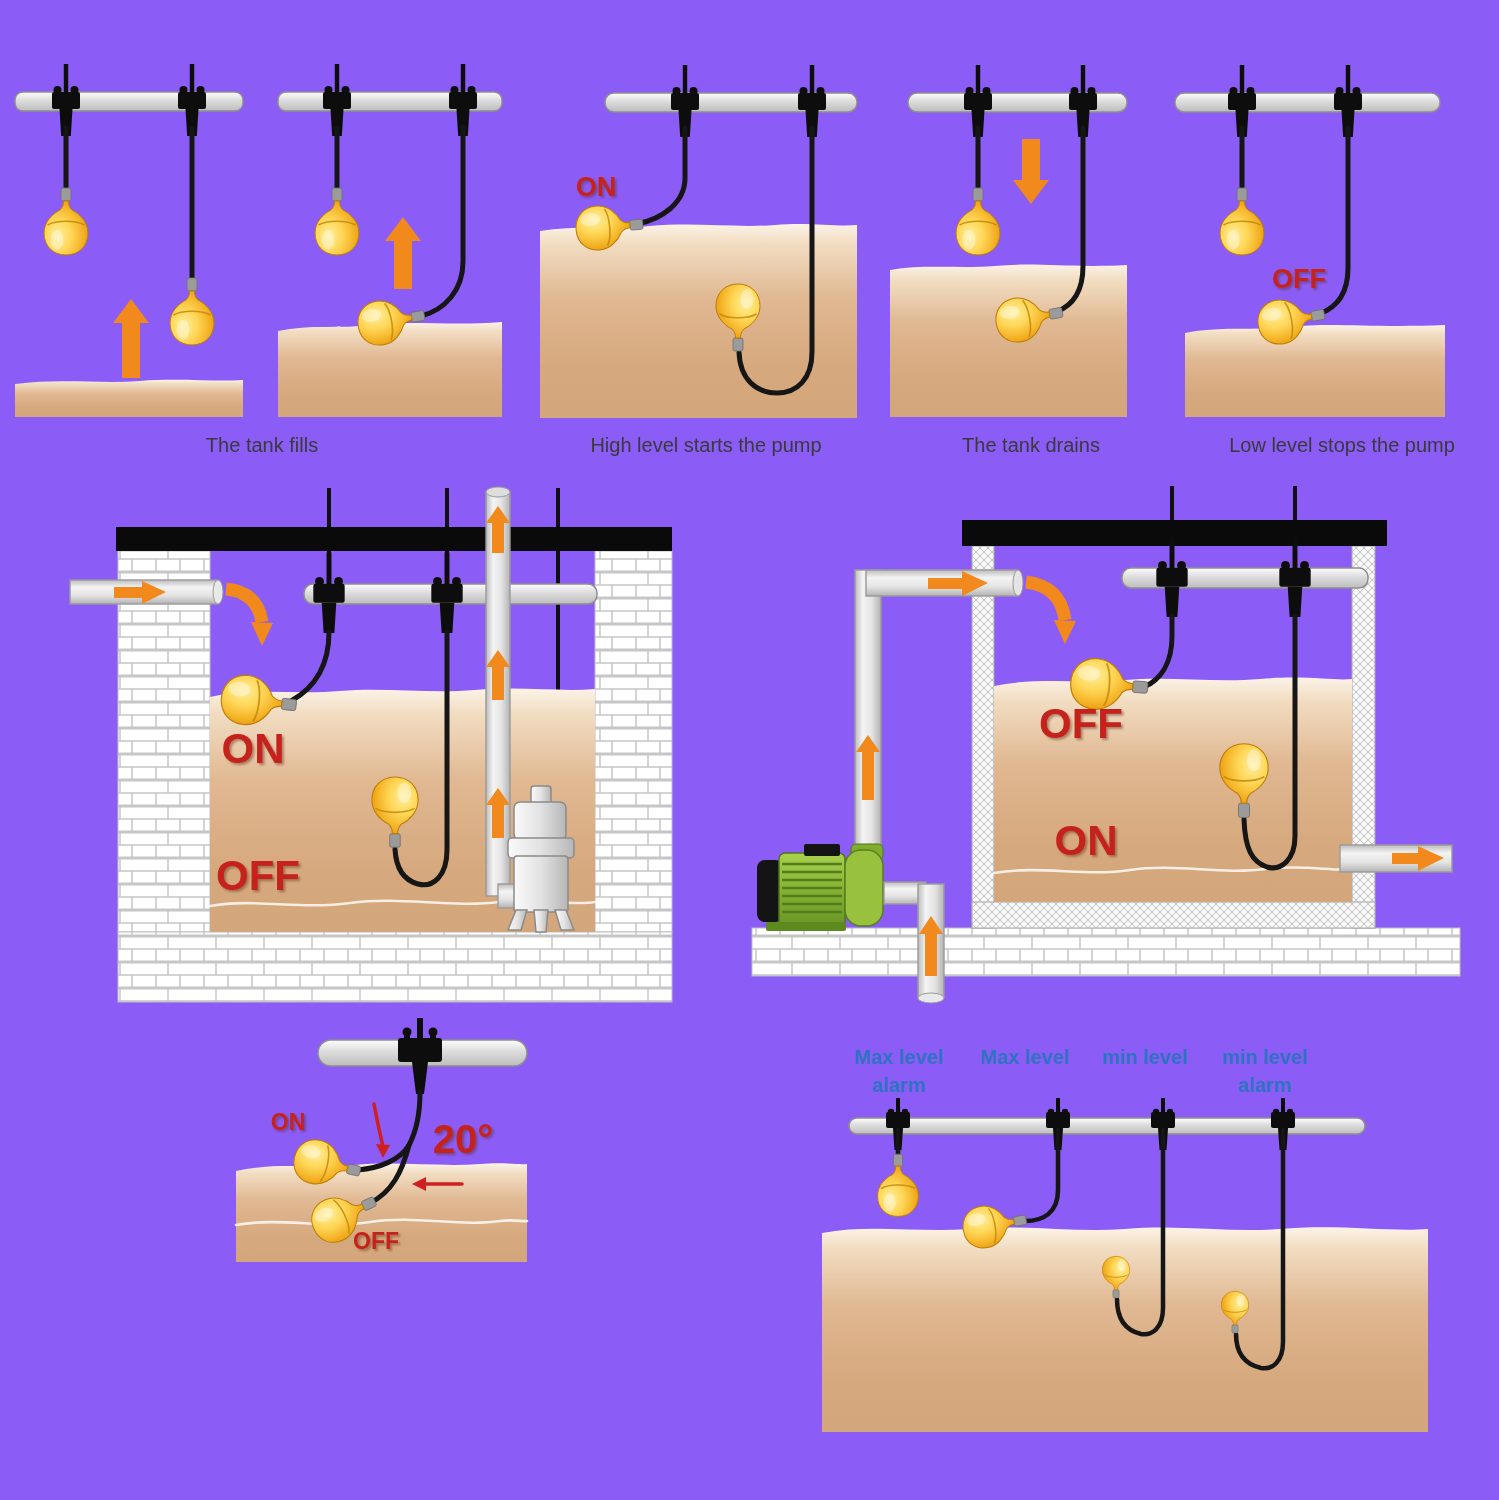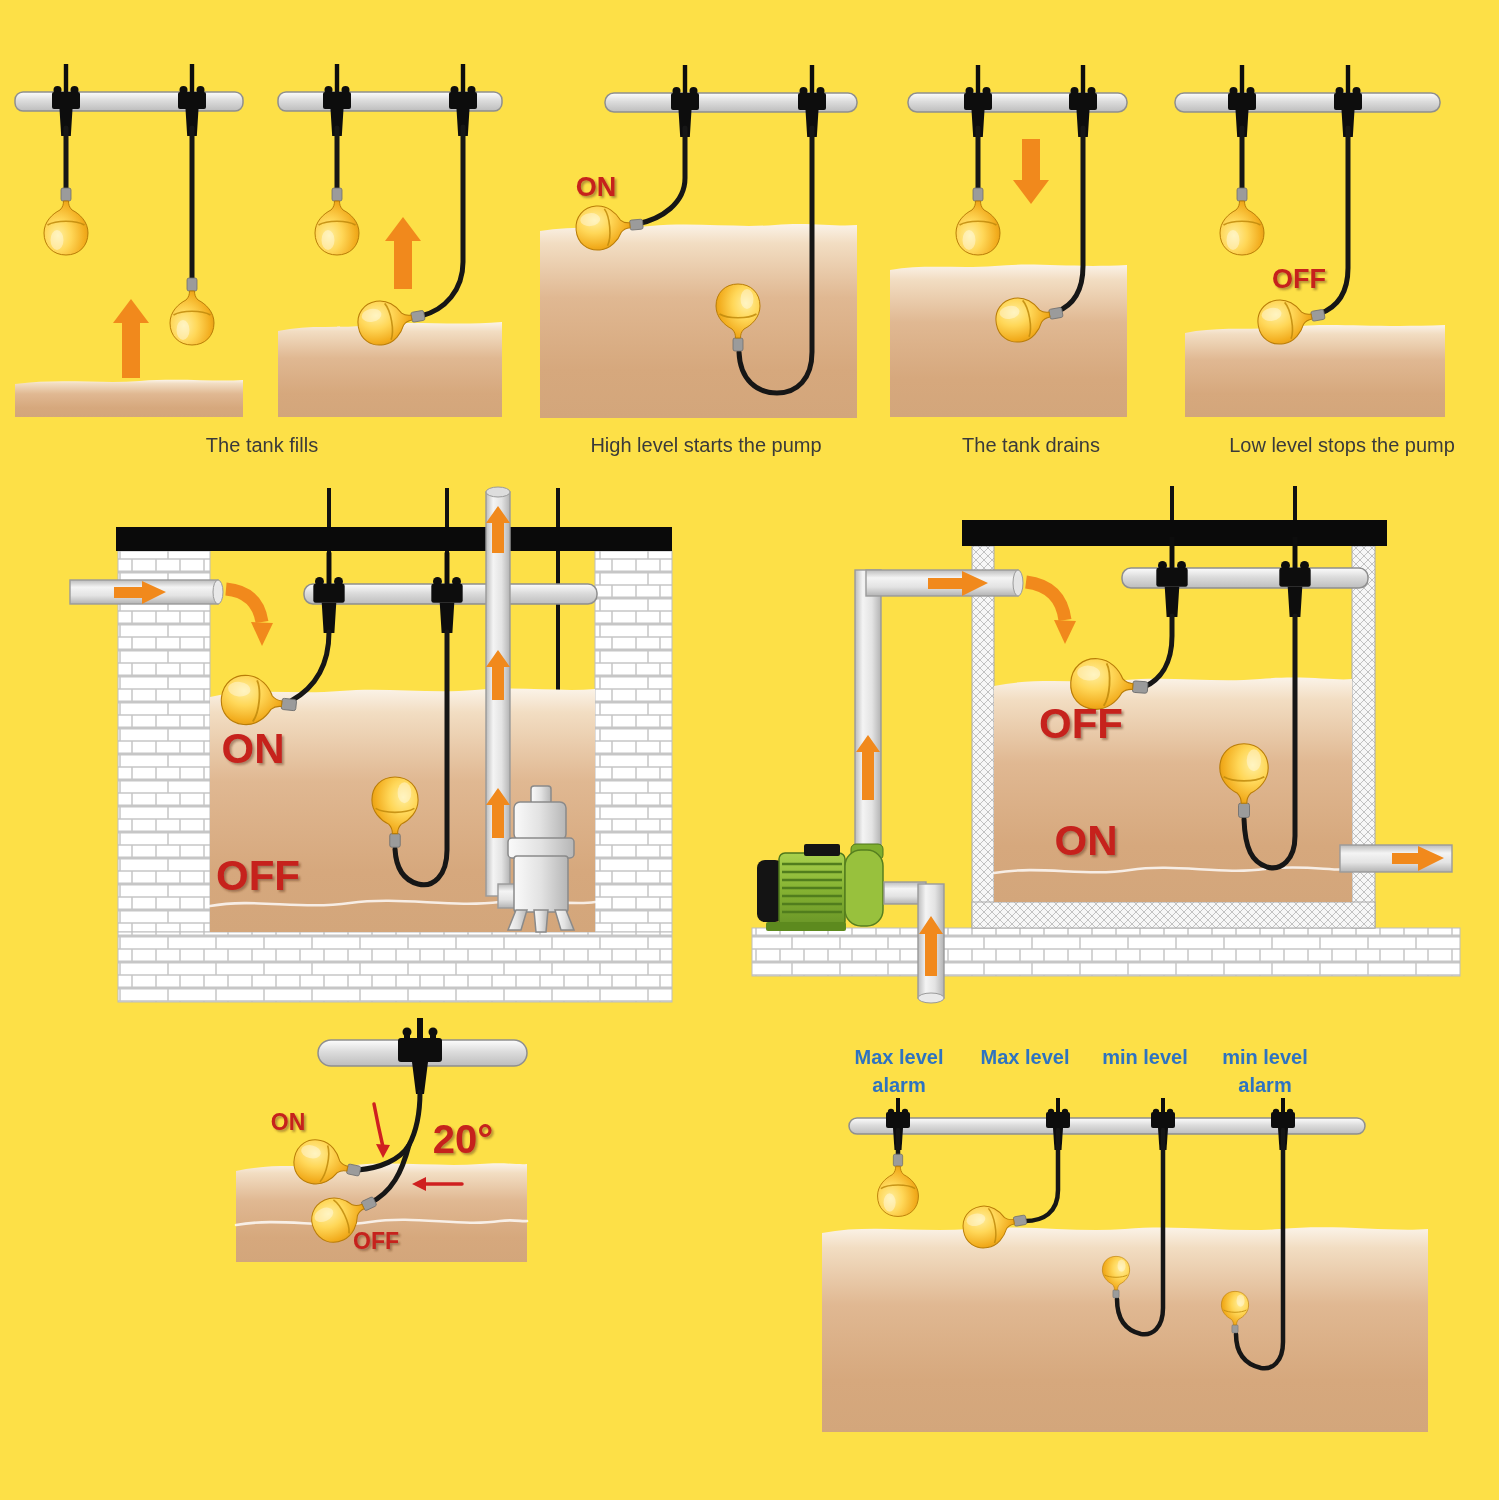--- a/index.html
+++ b/index.html
@@ -1,16 +1,16 @@
 <!DOCTYPE html>
 <html><head>
 <meta charset="utf-8">
 <style>
   html,body{margin:0;padding:0;background:#ffffff;}
-  .stage{position:relative;width:1499px;height:1500px;background:#fde047;overflow:hidden;
+  .stage{position:relative;width:1499px;height:1500px;background:#8b5cf6;overflow:hidden;
          font-family:"Liberation Sans", sans-serif;}
   svg{display:block}
   text{font-family:"Liberation Sans", sans-serif;}
   .cap{fill:#3a3a3a;font-size:20px;}
   .red-big{fill:#c6201e;font-size:42px;font-weight:bold;}
   .red-mid{fill:#c6201e;font-size:27px;font-weight:bold;}
   .red-sm{fill:#c6201e;font-size:23px;font-weight:bold;}
   .red-angle{fill:#c6201e;font-size:40px;font-weight:bold;}
   .blue{fill:#2e73c1;font-size:20px;font-weight:bold;}
   .cable{stroke:#161616;stroke-width:5;fill:none;stroke-linecap:round;}

